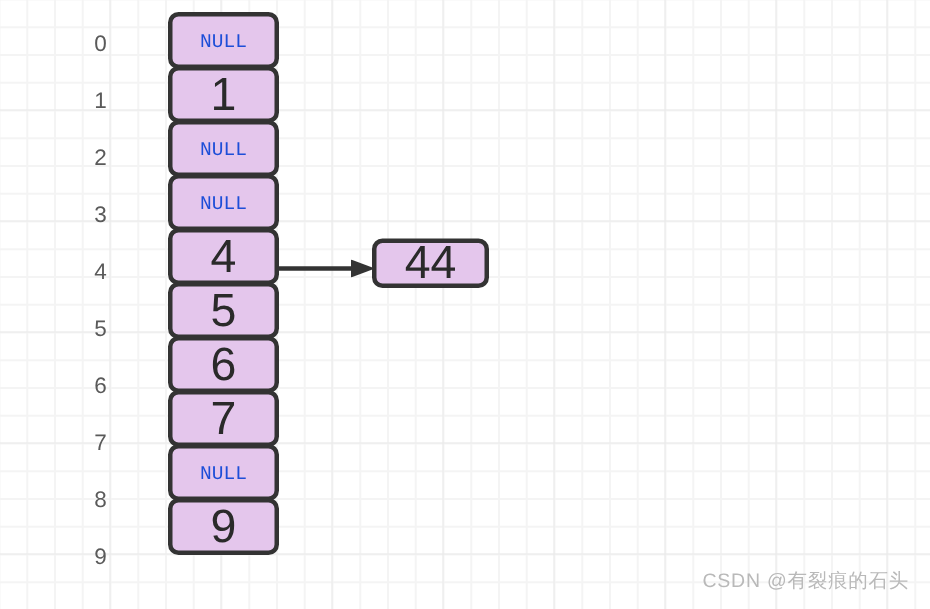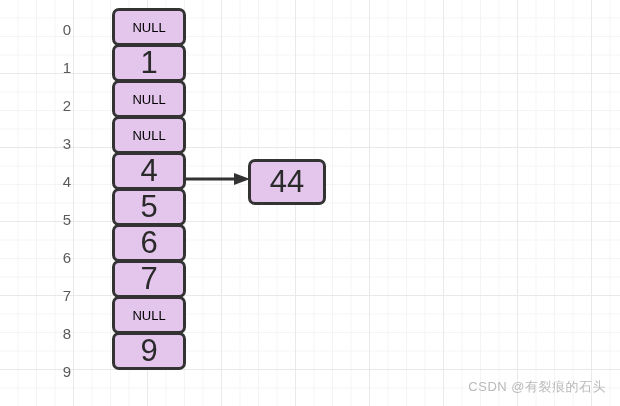--- a/index.html
+++ b/index.html
@@ -70,41 +70,42 @@
     font-size: 31px;
     line-height: 1;
     letter-spacing: 0px;
     font-family: "Liberation Sans", sans-serif;
     color: #2a2a2a;
     position: relative;
     top: -1px;
   }
   .slot.is-null .val {
     font-size: 13px;
-    color: #000000;
+    color: #1d4ed8;
     top: 0;
+    font-family: Liberation Mono, monospace;
   }
 
   
   #pointer-arrow {
     position: absolute;
     left: 186px;
     top: 173px;
     width: 64px;
     height: 12px;
   }
 
   
   #node-44 {
     position: absolute;
     left: 248px;
     top: 159px;
     box-sizing: border-box;
     width: 78px;
-    height: 46px;
+    height: 33px;
     background: #e4c6ec;
     border: 3px solid #333333;
     border-radius: 7px;
     display: flex;
     align-items: center;
     justify-content: center;
   }
   #node-44 .val {
     font-size: 31px;
     line-height: 1;

